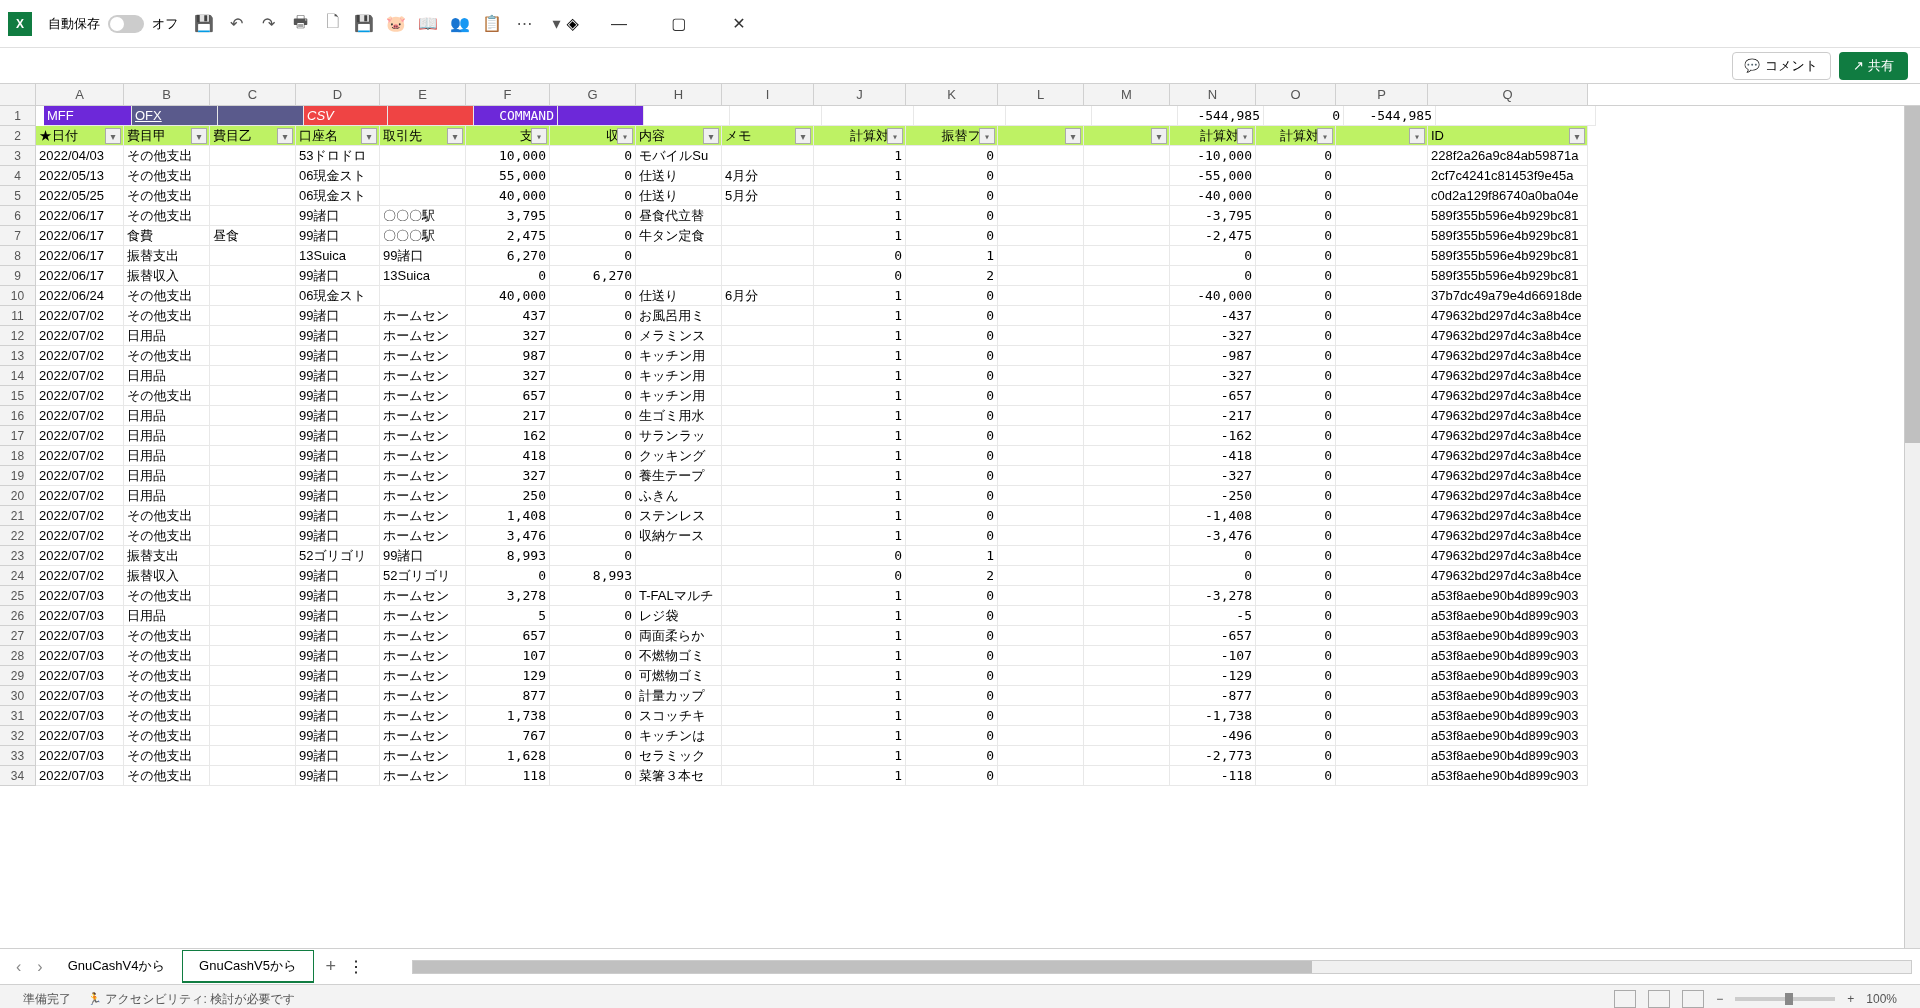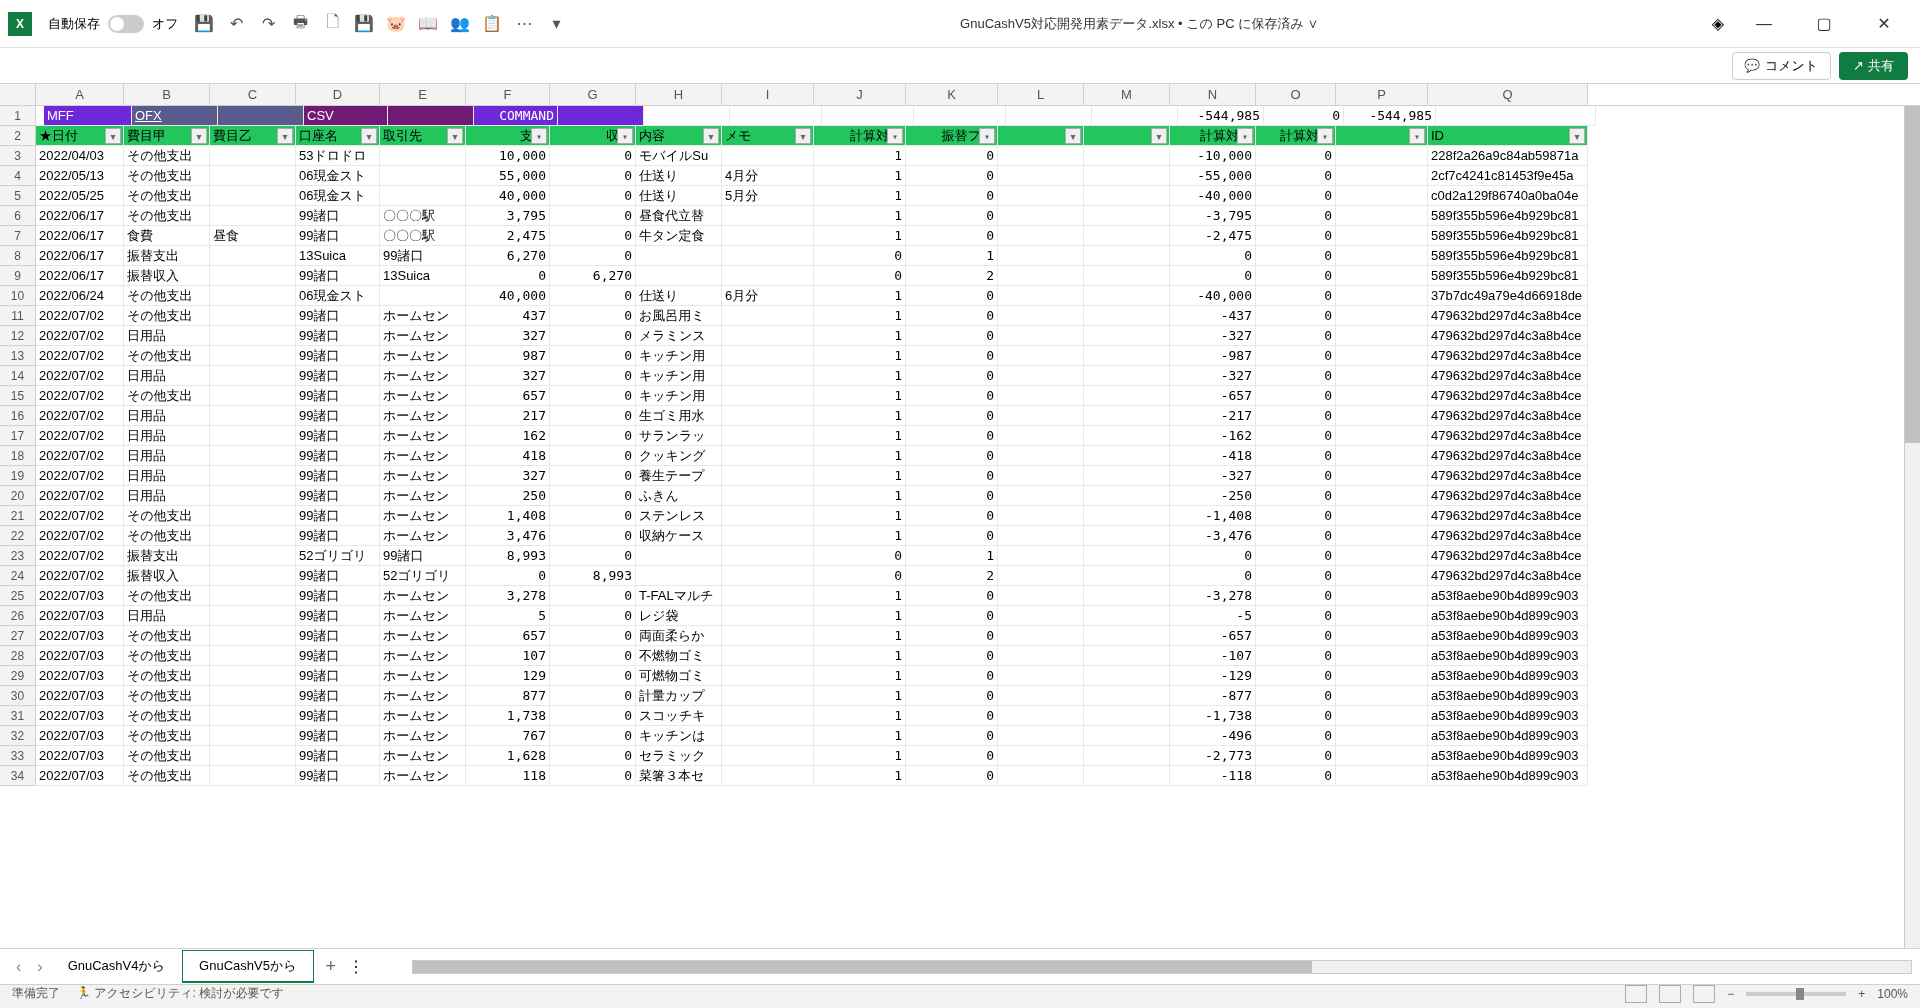--- a/index.html
+++ b/index.html
@@ -23,33 +23,33 @@
 .colhdr { display: flex; height: 22px; background: #fff; border-bottom: 1px solid #d0d0d0; }
 .corner { width: 36px; border-right: 1px solid #d0d0d0; background: #f3f3f3; }
 .ch { border-right: 1px solid #d0d0d0; text-align: center; font-size: 13px; color: #555; display: flex; align-items: center; justify-content: center; background: #f3f3f3; }
 .rows { overflow-y: auto; height: calc(100% - 22px); }
 .row { display: flex; height: 20px; }
 .rh { width: 36px; border-right: 1px solid #d0d0d0; border-bottom: 1px solid #d0d0d0; text-align: center; font-size: 12px; color: #555; background: #f3f3f3; display: flex; align-items: center; justify-content: center; }
 .cell { border-right: 1px solid #e8e8e8; border-bottom: 1px solid #e8e8e8; font-size: 13px; padding: 0 3px; overflow: hidden; white-space: nowrap; display: flex; align-items: center; }
 .cell.num { justify-content: flex-end; font-family: Consolas, monospace; }
 .hdr-mff { background: #6d28d9; color: #fff; margin-left: 8px; }
 .hdr-ofx { background: #5a5a8c; color: #fff; text-decoration: underline; }
-.hdr-csv { background: #701a75; color: #fff; }
+.hdr-csv { background: #ef4444; color: #fff; font-style: italic; }
 .hdr-cmd { background: #6d28d9; color: #fff; }
-.hdr2 { background: #22c55e; }
+.hdr2 { background: #bef264; }
 .filter { position: relative; }
 .filter::after { content: "▾"; position: absolute; right: 2px; top: 2px; font-size: 10px; color: #666; width: 14px; height: 14px; border: 1px solid #aaa; background: #f0f0f0; display: flex; align-items: center; justify-content: center; }
 .sheet-tabs { height: 36px; display: flex; align-items: center; border-top: 1px solid #d0d0d0; padding: 0 8px; }
 .nav-arrow { padding: 0 8px; color: #888; cursor: pointer; }
 .sheet-tab { padding: 6px 16px; font-size: 13px; border: 1px solid transparent; cursor: pointer; }
 .sheet-tab.active { border: 1px solid #107c41; border-bottom: 2px solid #107c41; background: #fff; }
 .add-sheet { padding: 0 12px; font-size: 18px; color: #666; cursor: pointer; }
 .hscroll { flex: 1; margin-left: 40px; height: 14px; background: #f0f0f0; border: 1px solid #ccc; position: relative; }
 .hscroll-thumb { position: absolute; left: 0; width: 60%; height: 100%; background: #c0c0c0; }
-.statusbar { height: 24px; background: #f3f3f3; border-top: 1px solid #d0d0d0; display: flex; align-items: flex-start; padding: 0 12px; font-size: 12px; color: #555; gap: 16px; }
+.statusbar { height: 24px; background: #f3f3f3; border-top: 1px solid #d0d0d0; display: flex; align-items: flex-end; padding: 0 23px; font-size: 12px; color: #555; gap: 16px; }
 .status-right { margin-left: auto; display: flex; align-items: center; gap: 12px; }
 .view-btn { width: 22px; height: 18px; border: 1px solid #aaa; cursor: pointer; }
 .zoom-slider { width: 100px; height: 4px; background: #ccc; position: relative; }
 .zoom-slider::after { content: ""; width: 8px; height: 12px; background: #888; position: absolute; left: 50%; top: -4px; }
 .vscroll { position: absolute; right: 0; top: 22px; bottom: 0; width: 16px; background: #f0f0f0; border-left: 1px solid #ccc; }
 .vscroll-thumb { width: 100%; height: 40%; background: #c0c0c0; }
 
 .cA{width:88px}.cB{width:86px}.cC{width:86px}.cD{width:84px}.cE{width:86px}.cF{width:84px}.cG{width:86px}.cH{width:86px}.cI{width:92px}.cJ{width:92px}.cK{width:92px}.cL{width:86px}.cM{width:86px}.cN{width:86px}.cO{width:80px}.cP{width:92px}.cQ{width:160px}
 </style>
 </head>
@@ -69,21 +69,20 @@
     <span class="qat-btn">🖶</span>
     <span class="qat-btn">🗋</span>
     <span class="qat-btn" style="color:#7b3fa0">💾</span>
     <span class="qat-btn">🐷</span>
     <span class="qat-btn">📖</span>
     <span class="qat-btn">👥</span>
     <span class="qat-btn">📋</span>
     <span class="qat-btn">⋯</span>
     <span class="qat-btn">▾</span>
   </div>
-  <div class="title-center">GnuCashV5対応開発用素データ.xlsx • この PC に保存済み ∨</div>
   <div class="title-right">
     <span>◈</span>
     <span class="win-btn">—</span>
     <span class="win-btn">▢</span>
     <span class="win-btn">✕</span>
   </div>
 </div>
 
 <div class="ribbon-tabs">
   <div class="ribbon-right">

